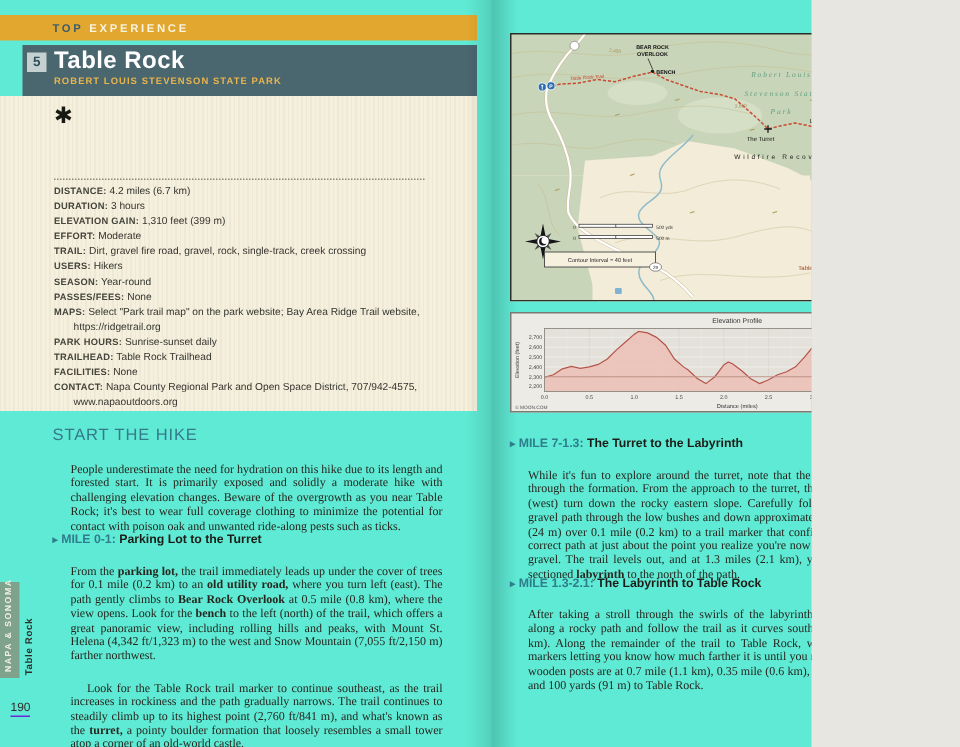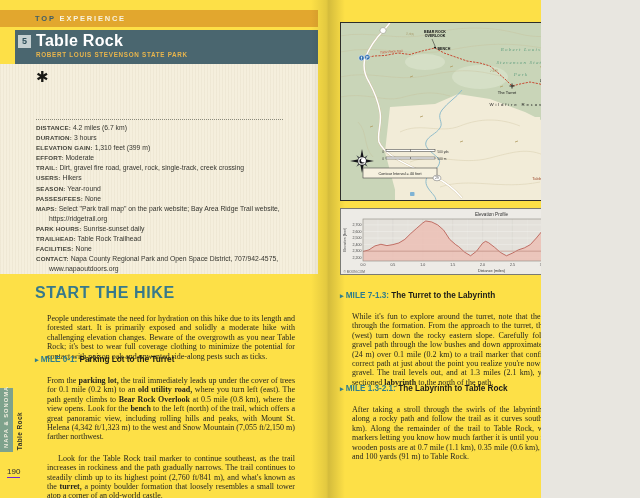--- a/index.html
+++ b/index.html
@@ -1,16 +1,16 @@
 <!DOCTYPE html>
 <html><head>
 <meta charset="utf-8">
 <style>
   html,body{margin:0;padding:0;background:#e8e6e0;}
-  .spread{position:relative;width:541px;height:498px;background:#fde047;overflow:hidden;
+  .spread{position:relative;width:541px;height:498px;background:#5eead4;overflow:hidden;
           font-family:"Liberation Sans",sans-serif;color:#2c2c27;}
   .abs{position:absolute;}
   
   .banner{left:0;top:10px;width:318px;height:17px;background:#E2A72E;line-height:17px;
           padding-left:35px;box-sizing:border-box;font-size:7.5px;letter-spacing:1.8px;font-weight:bold;}
   .banner .w1{color:#3D5D68;}
   .banner .w2{color:#F8F3E0;}
   .titlebar{left:15px;top:30px;width:303px;height:34px;background:#4A666F;}
   .numbadge{left:3px;top:5px;width:13px;height:13px;background:#C5D0D1;color:#2E4F5A;
             font-size:9px;font-weight:bold;text-align:center;line-height:13px;}
@@ -23,21 +23,21 @@
   .intro{left:36px;top:23px;width:237px;font-size:7.2px;line-height:9.8px;text-align:justify;color:#2e2e28;}
   .statslist{left:36px;top:55px;width:247px;border-top:1px dotted #8a897b;padding-top:3px;
              font-size:6.8px;line-height:10.1px;color:#35352f;}
   .statrow{padding-left:13px;text-indent:-13px;}
   .statlabel{font-weight:bold;font-size:6.2px;letter-spacing:.2px;color:#45453c;}
   
   .serif{font-family:"Liberation Serif",serif;}
   .sec{width:272px;}
   .secL{left:35px;}
   .secR{left:340px;}
-  .starthead{color:#37798B;font-size:16px;letter-spacing:.6px;margin:0 0 4px 0;font-weight:bold;}
+  .starthead{color:#37798B;font-size:11px;letter-spacing:.6px;margin:0 0 4px 0;font-weight:normal;}
   .body-p{font-size:8px;line-height:9.4px;text-align:justify;margin:12px;color:#26261f;}
   .indent{text-indent:11px;}
   .milehead{font-size:8.2px;font-weight:bold;margin:0 0 3px 0;}
   .milehead .arrow{color:#2F7D8C;font-size:7px;}
   .milehead .mlabel{color:#2F7D8C;}
   .milehead .mtitle{color:#1d1d18;margin-top:16px;}
   .bd{font-weight:bold;}
   
   .tab{width:13px;background:#7EA28C;}
   .tabL{left:0;top:388px;height:64px;}

